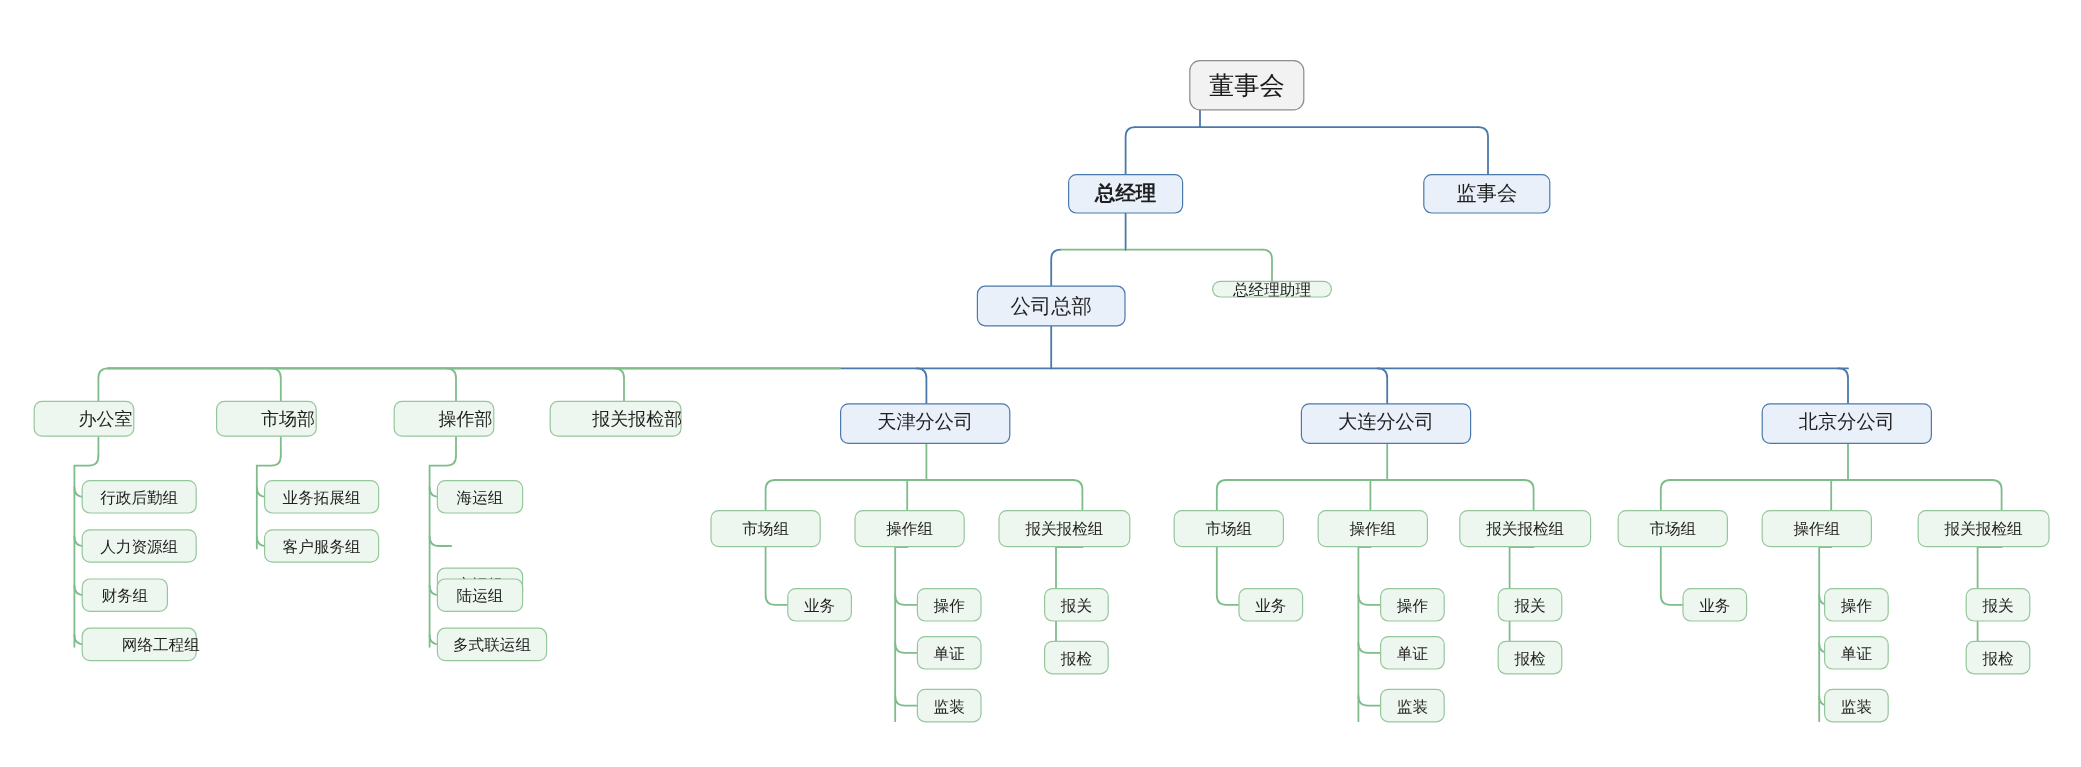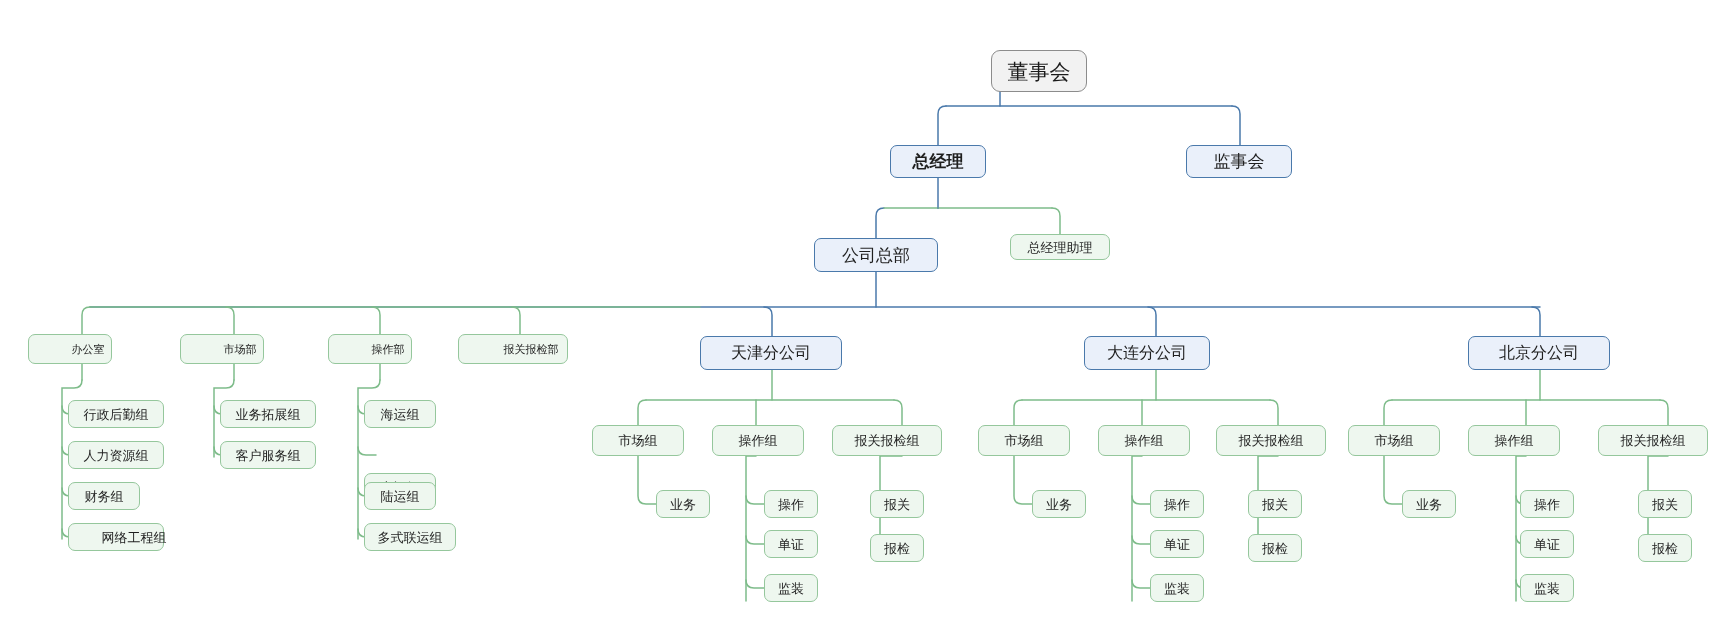--- a/index.html
+++ b/index.html
@@ -47,21 +47,21 @@
     border: 1.4px solid #4a79ab;
     color: #1f1f1f;
   }
   .node-green {
     background: #eef7ef;
     border: 1.3px solid #95c79c;
     color: #1f1f1f;
   }
   .lvl3 { font-size: 17px; }
   .lvl3s { font-size: 13px; }
-  .lvl4 { font-size: 11px; padding-left: 36px; }
+  .lvl4 { font-size: 15px; padding-left: 36px; }
   .lvl4b { font-size: 16px; }
   .lvl5 { font-size: 13px; }
   .lvl6 { font-size: 13px; }
 </style>
 </head>
 <body>
 
 <div id="canvas">
 
   <svg id="links" viewBox="0 0 1734 639">
@@ -156,29 +156,29 @@
       <path d="M1648,540 Q1648,548 1656,548 L1666,548" stroke="#7ebc8a"></path>
     </g>
   </svg>
 
   <div class="node node-root" style="left:952px; top:50px; width:96px; height:42px;">董事会</div>
 
   <div class="node node-blue lvl3" style="left:890px; top:145px; width:96px; height:33px;font-weight:bold;">总经理</div>
   <div class="node node-blue lvl3" style="left:1186px; top:145px; width:106px; height:33px;">监事会</div>
 
   <div class="node node-blue lvl3" style="left:814px; top:238px; width:124px; height:34px;">公司总部</div>
-  <div class="node node-green lvl3s" style="left:1010px; top:234px; width:100px; height:26px;">总经理助理</div>
+  <div class="node node-green lvl3s" style="left:1010px; top:234px; width:100px; height:14px;">总经理助理</div>
 
   <div class="node node-green lvl4" style="left:28px; top:334px; width:84px; height:30px;">办公室</div>
   <div class="node node-green lvl4" style="left:180px; top:334px; width:84px; height:30px;">市场部</div>
   <div class="node node-green lvl4" style="left:328px; top:334px; width:84px; height:30px;">操作部</div>
   <div class="node node-green lvl4" style="left:458px; top:334px; width:110px; height:30px;">报关报检部</div>
 
   <div class="node node-blue lvl4b" style="left:700px; top:336px; width:142px; height:34px;">天津分公司</div>
-  <div class="node node-blue lvl4b" style="left:1084px; top:336px; width:126px; height:34px;">大连分公司</div>
+  <div class="node node-blue lvl4b" style="left:1084px; top:336px; width:142px; height:34px;">大连分公司</div>
   <div class="node node-blue lvl4b" style="left:1468px; top:336px; width:142px; height:34px;">北京分公司</div>
 
   <div class="node node-green lvl5" style="left:68px; top:400px; width:96px; height:28px;">行政后勤组</div>
   <div class="node node-green lvl5" style="left:68px; top:441px; width:96px; height:28px;">人力资源组</div>
   <div class="node node-green lvl5" style="left:68px; top:482px; width:72px; height:28px;">财务组</div>
   <div class="node node-green lvl5" style="left:68px; top:523px; width:96px; height:28px;padding-left:36px;">网络工程组</div>
 
   <div class="node node-green lvl5" style="left:220px; top:400px; width:96px; height:28px;">业务拓展组</div>
   <div class="node node-green lvl5" style="left:220px; top:441px; width:96px; height:28px;">客户服务组</div>
 

